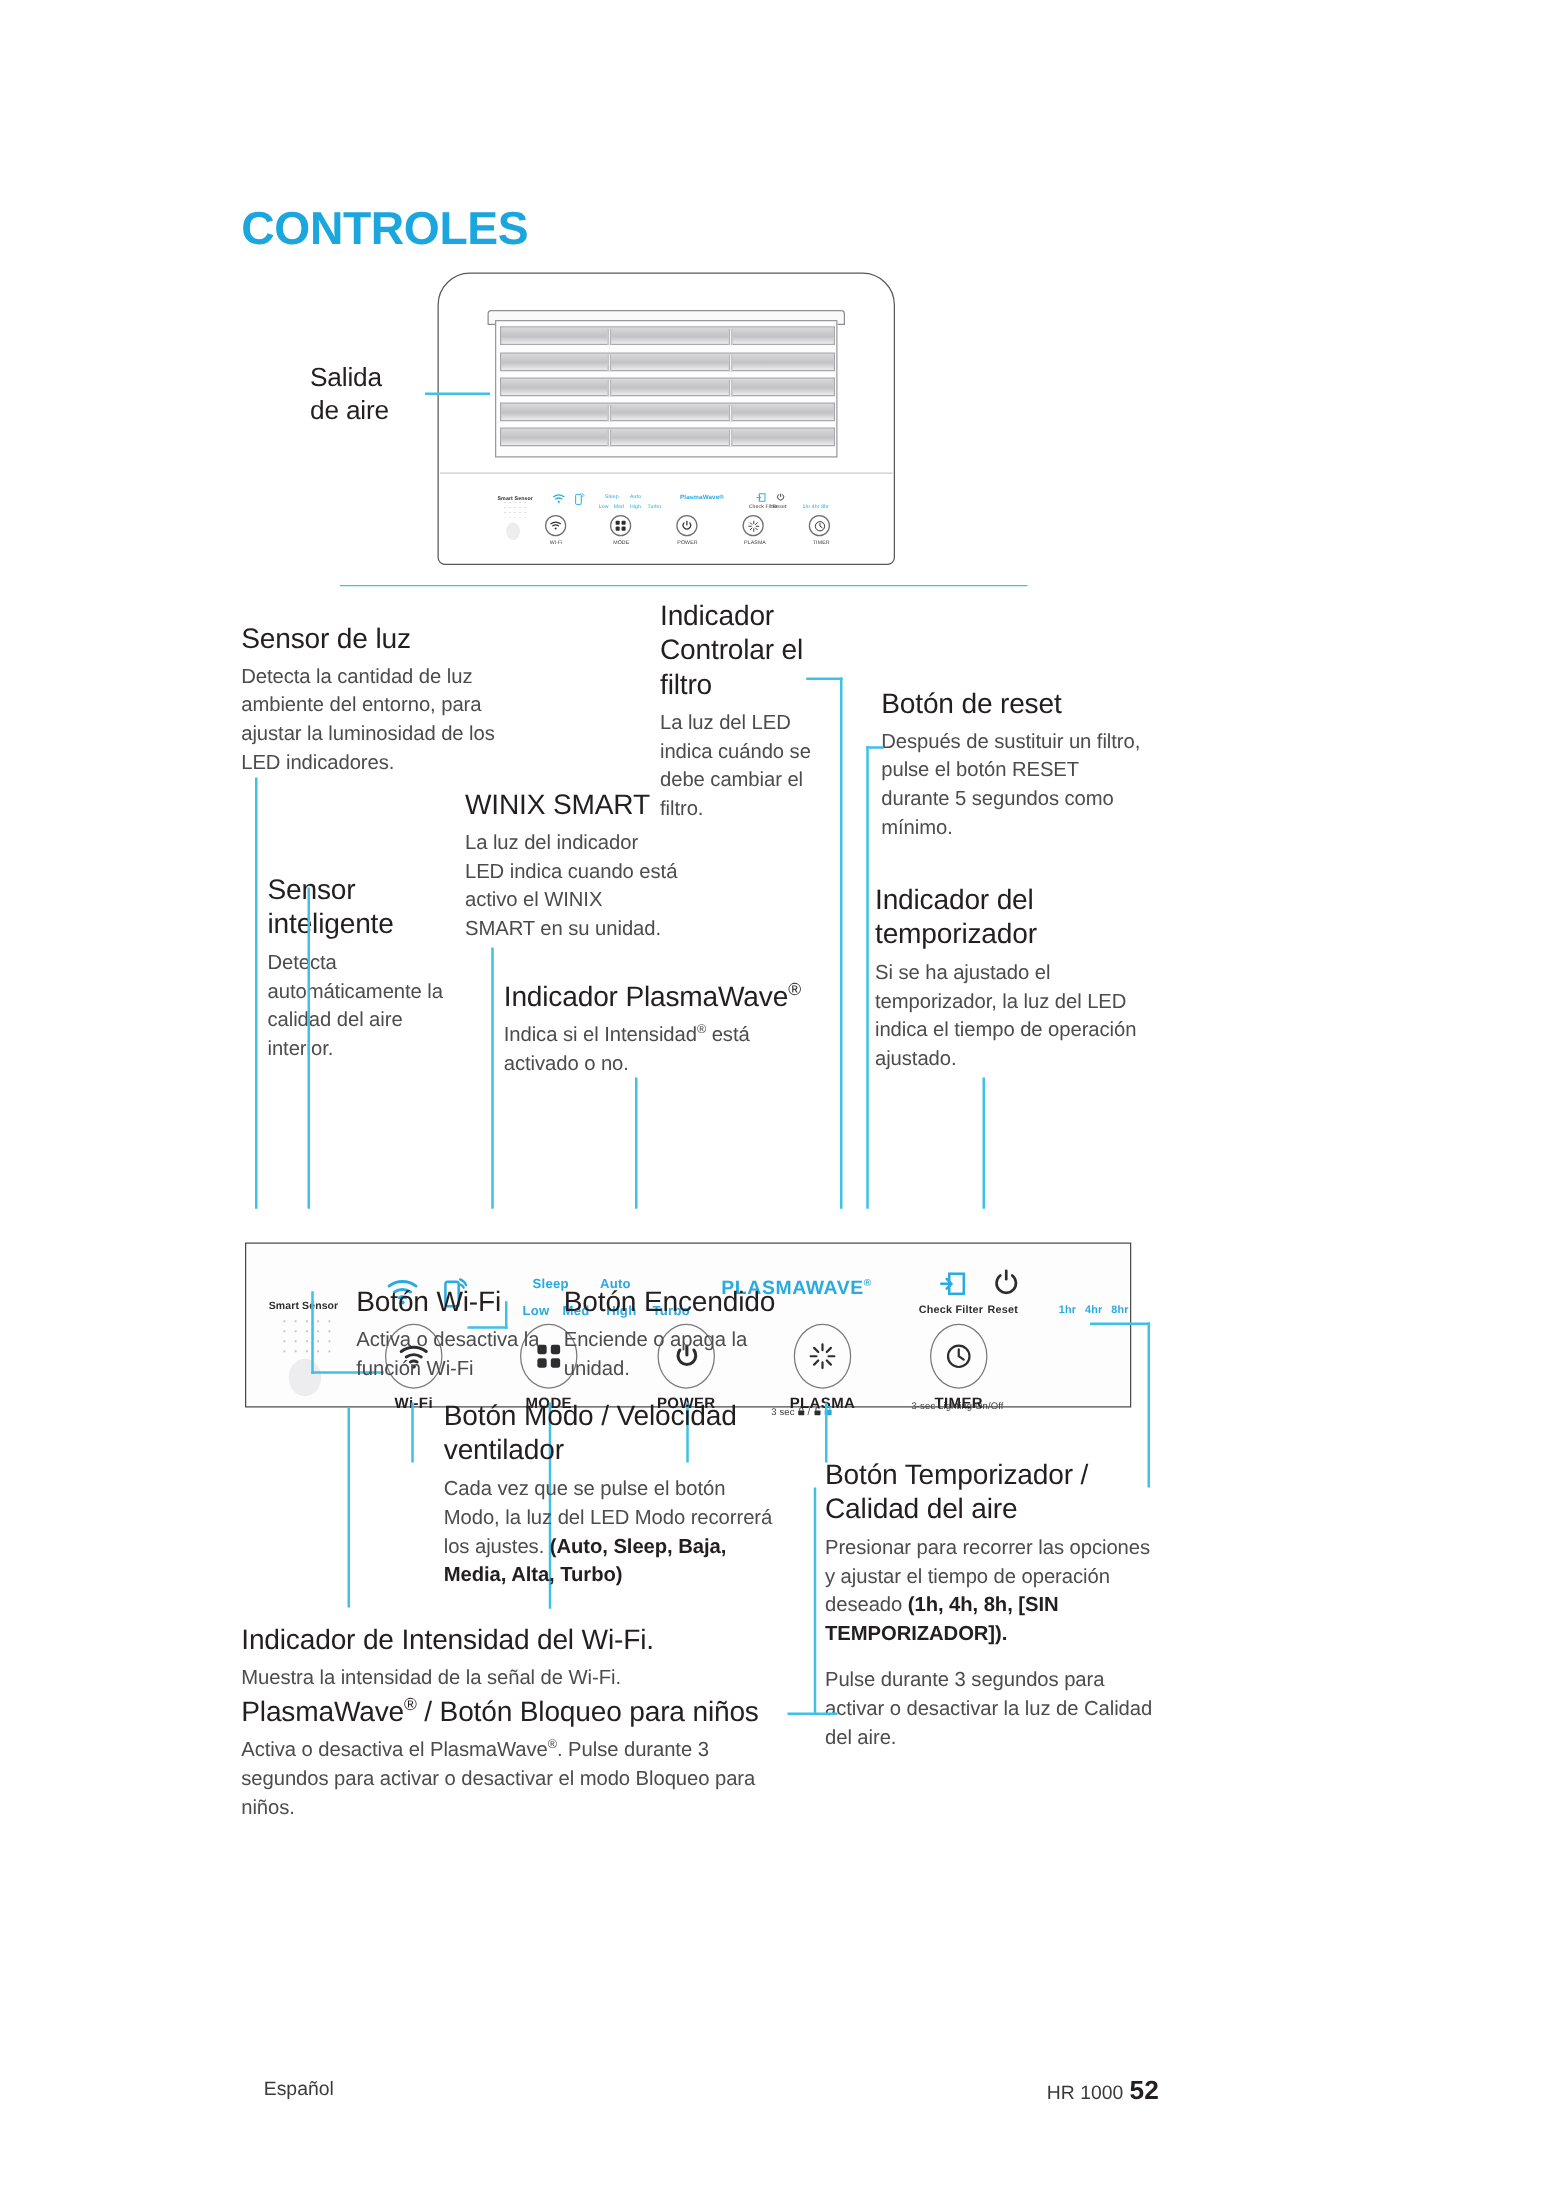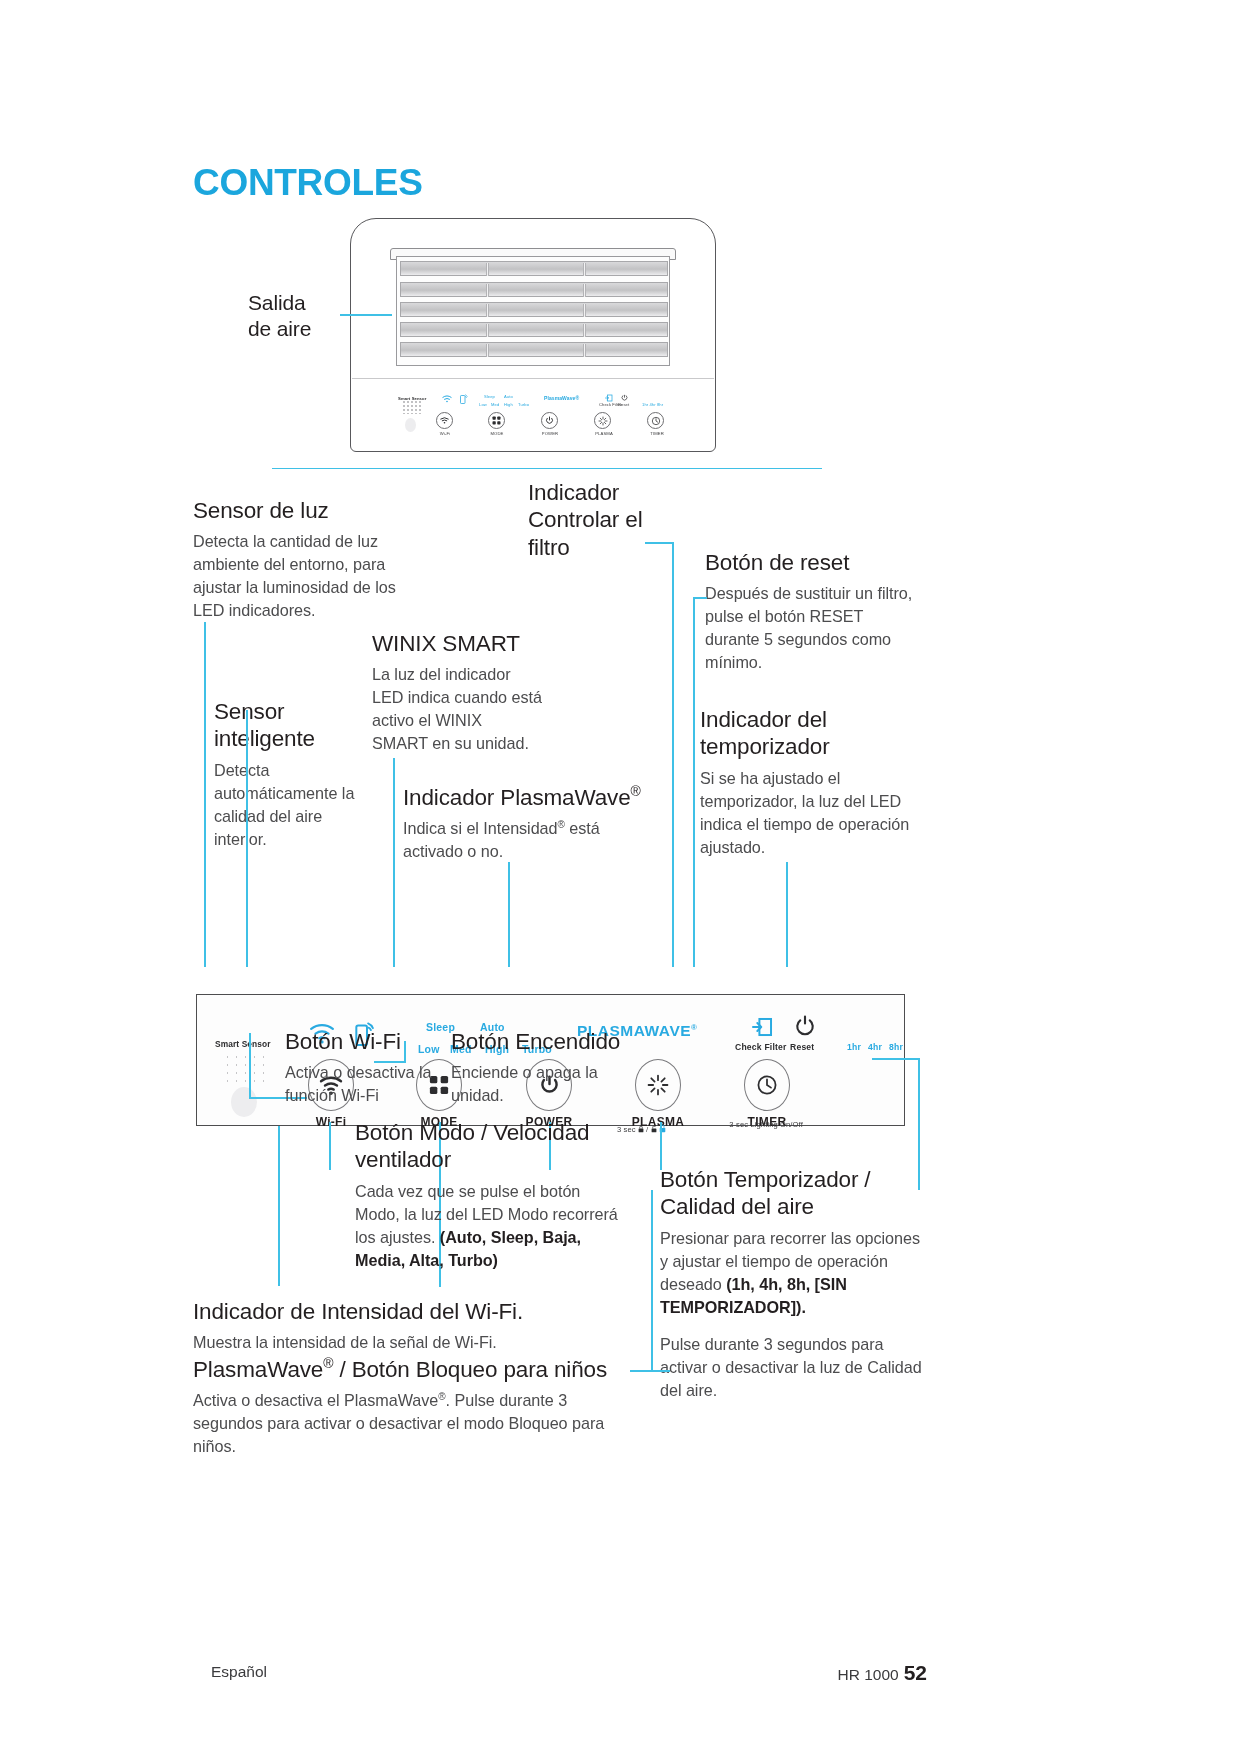--- a/index.html
+++ b/index.html
@@ -425,20 +425,21 @@
     <p><span>Indica si el Intensidad</span><sup>®</sup><span> está activado o no.</span></p>
   </div>
   <div class="lead lead-v" style="left:508px;top:862px;height:105px"></div>
 
   <div class="blk" style="left:528px;top:479px;width:135px">
     <h3>
       <span>Indicador</span><br>
       <span>Controlar el</span><br>
       <span>filtro</span>
     </h3>
+    <p>La luz del LED indica cuándo se debe cambiar el filtro.</p>
   </div>
   <div class="lead lead-v" style="left:672px;top:542px;height:425px"></div>
   <div class="lead lead-h" style="left:645px;top:542px;width:29px"></div>
 
   <div class="blk" style="left:705px;top:549px;width:215px">
     <h3>Botón de reset</h3>
     <p>Después de sustituir un filtro, pulse el botón RESET durante 5 segundos como mínimo.</p>
   </div>
   <div class="lead lead-v" style="left:693px;top:597px;height:370px"></div>
   <div class="lead lead-h" style="left:693px;top:597px;width:14px"></div>

